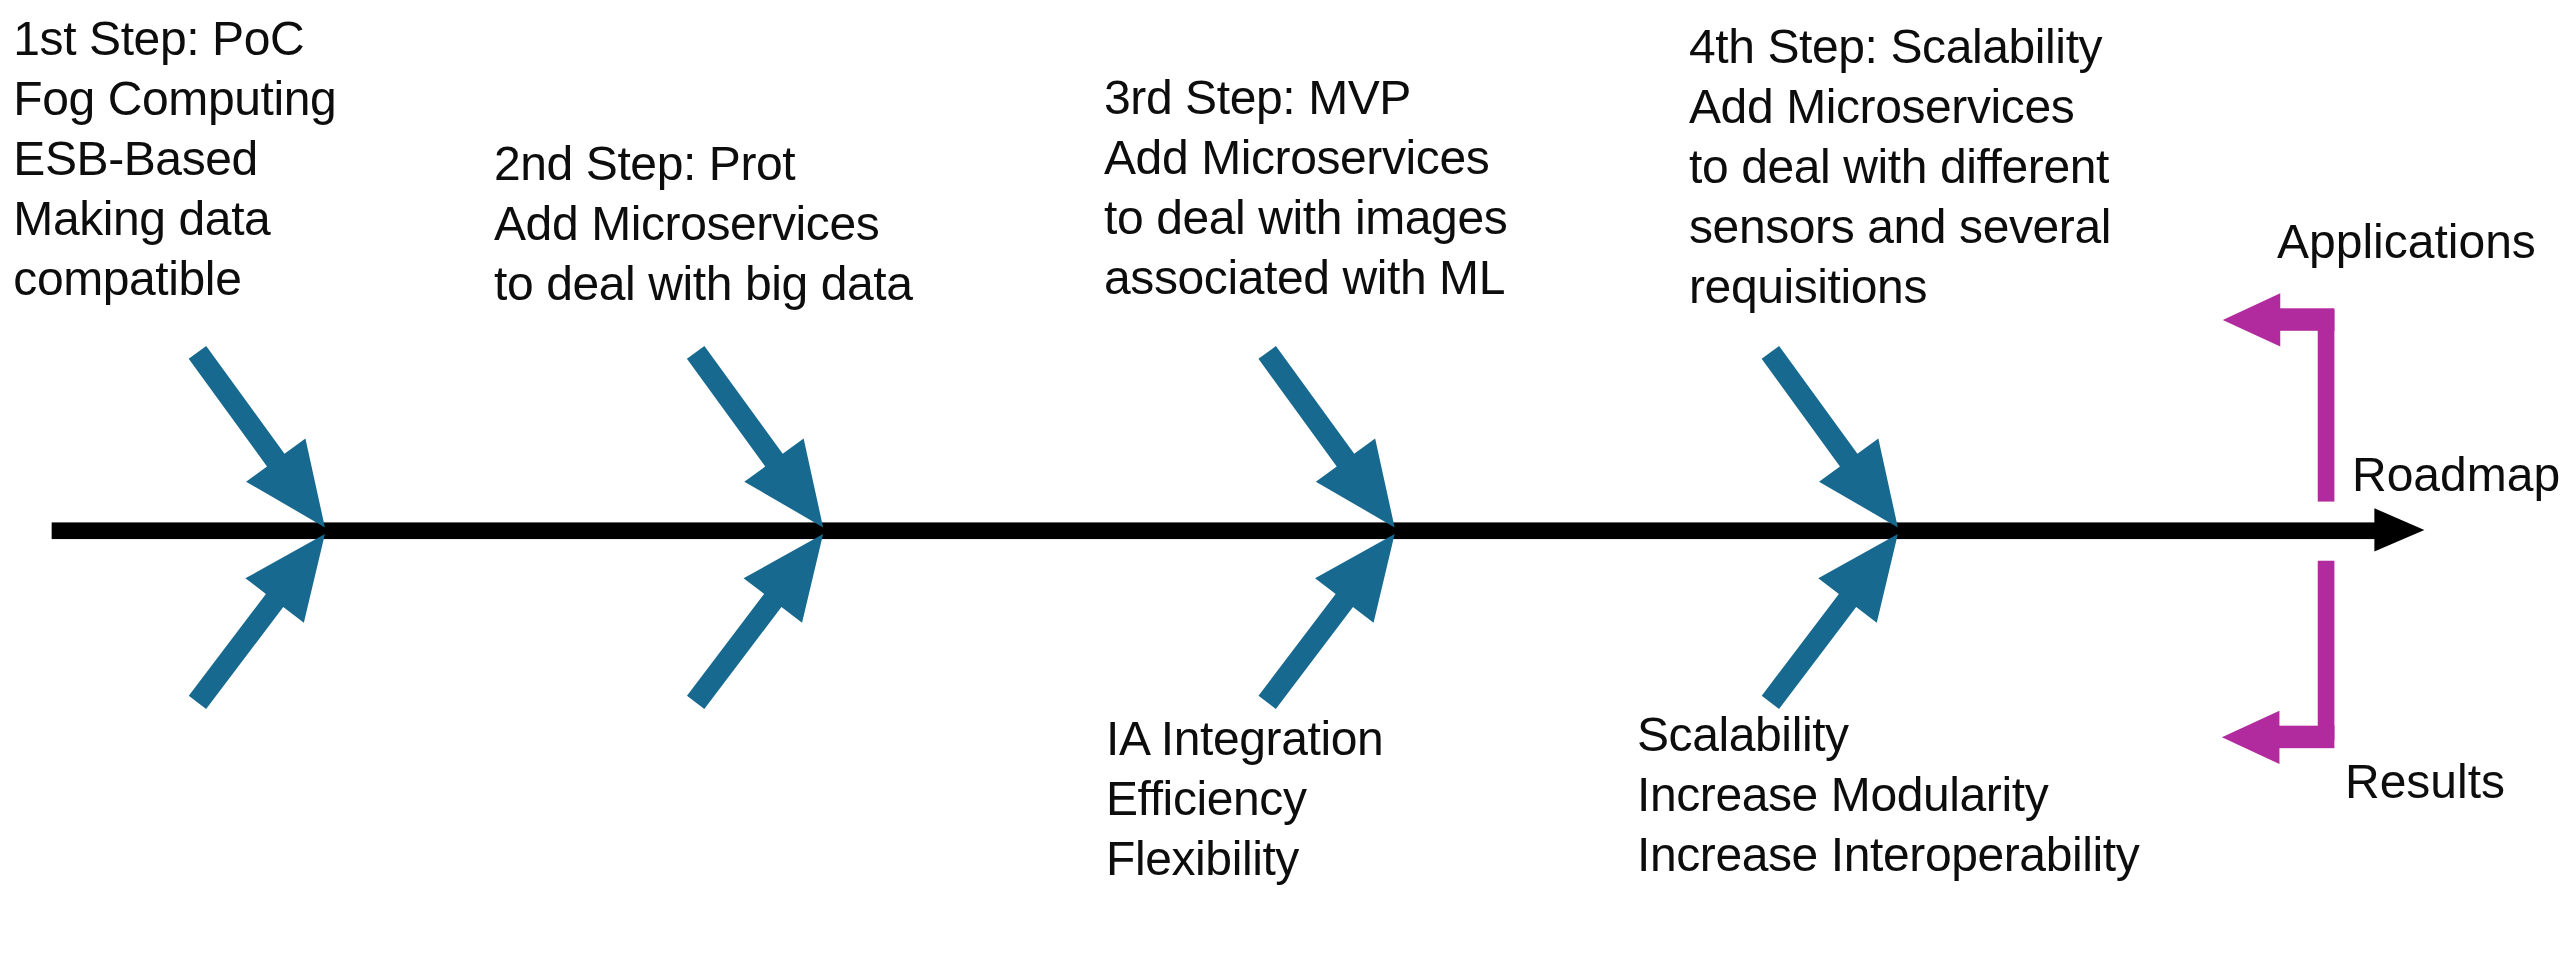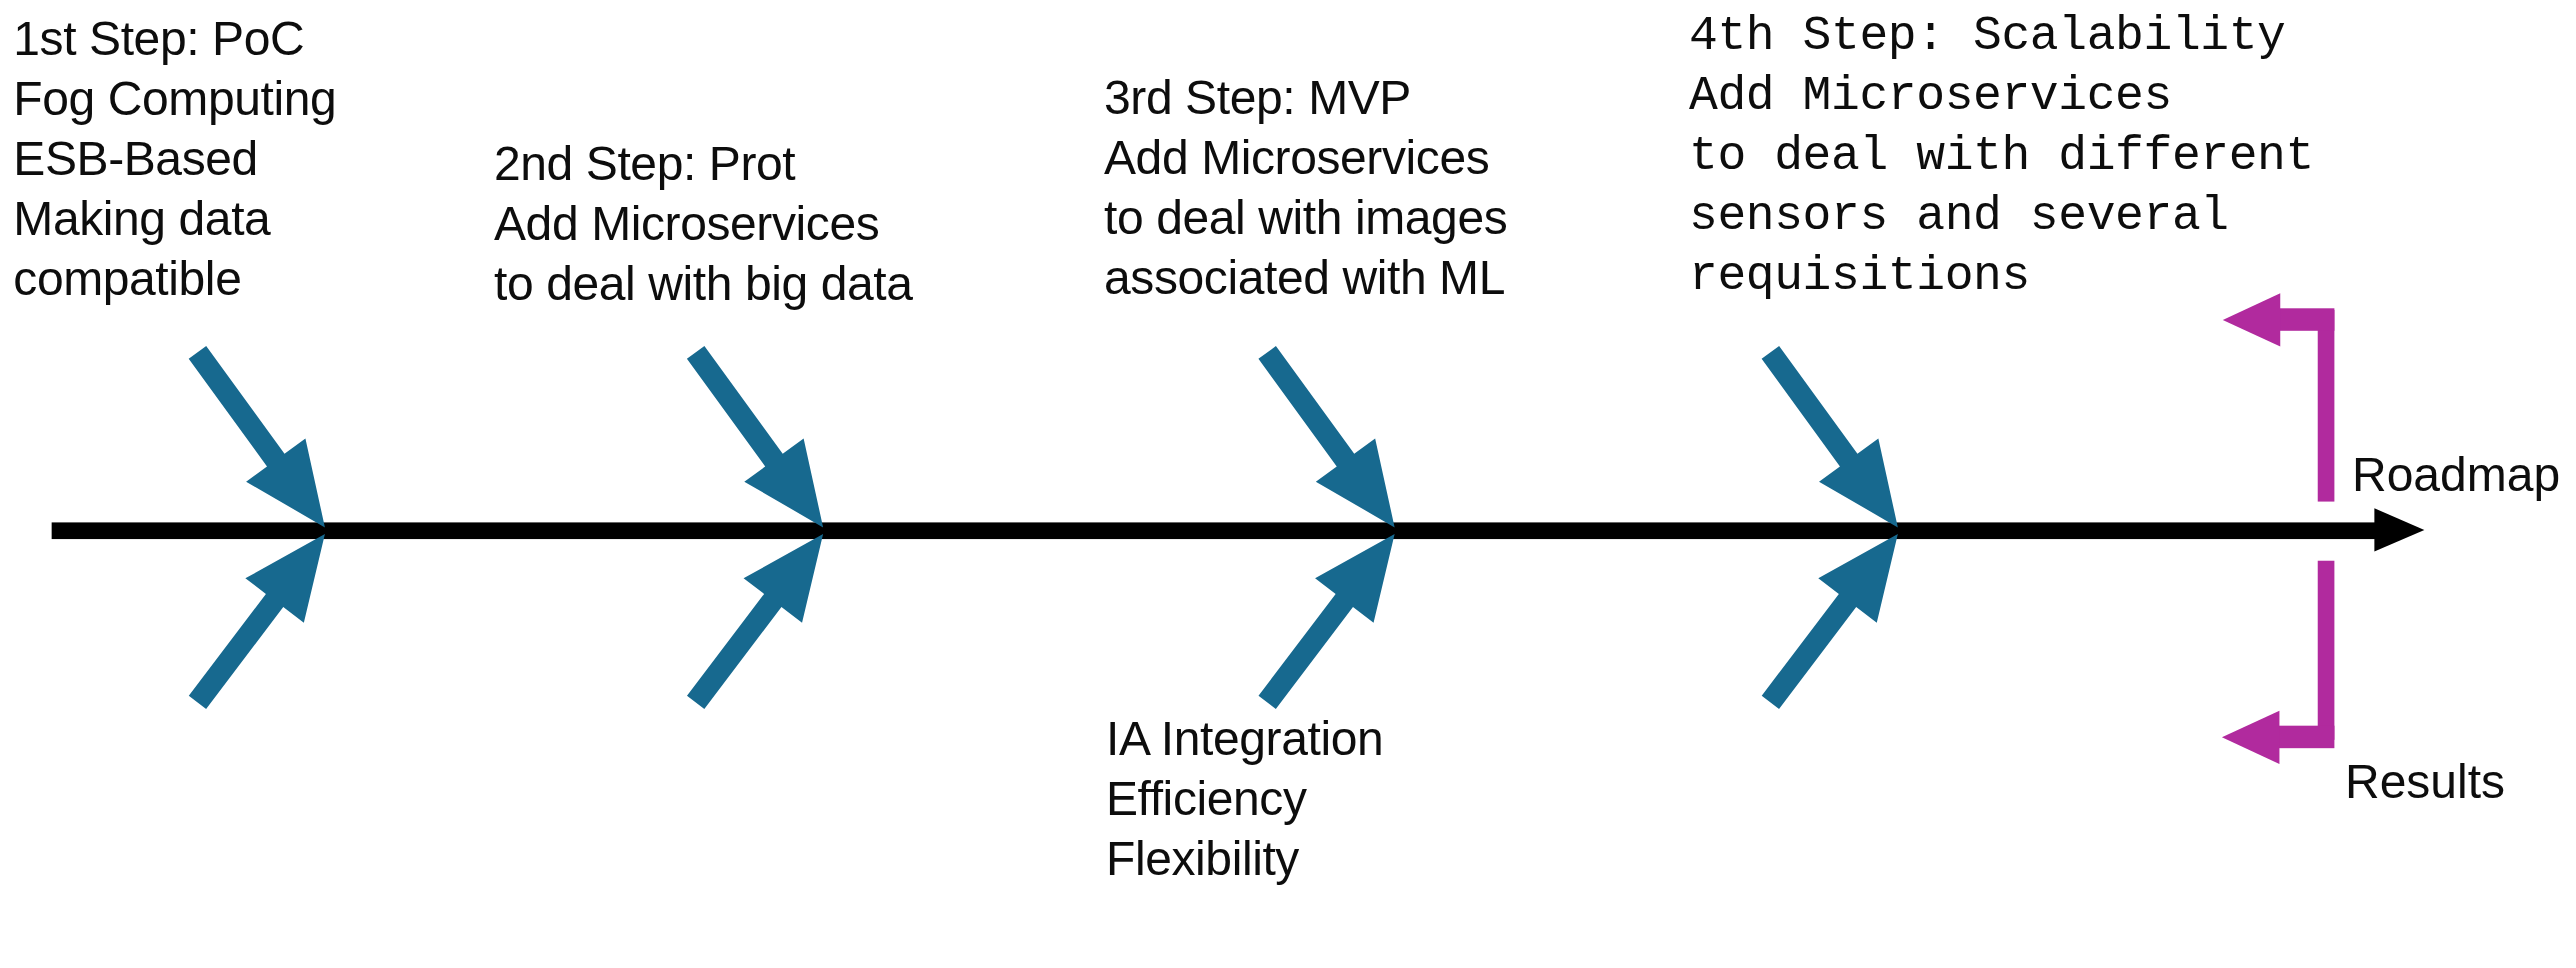--- a/index.html
+++ b/index.html
@@ -30,21 +30,21 @@
     font-size: 48px;
     line-height: 60px;
     letter-spacing: 0;
     white-space: nowrap;
     color: #0d0d0d;
   }
   
   .t1 { left: 13.3px;   top: 9.2px;  }
   .t2 { left: 494px;  top: 134px; }
   .t3 { left: 1104px; top: 68px;  }
-  .t4 { left: 1689px; top: 6px; font-family: Liberation Mono, monospace;   }
+  .t4 { left: 1689px; top: 17px;   }
   
   .r1 { left: 10.8px;   top: 711px; }
   .r2 { left: 554px;  top: 707px; }
   .r3 { left: 1106px; top: 709px; }
   .r4 { left: 1637px; top: 705px; }
   
   .lbl-applications { left: 2277px; top: 212px; }
   .lbl-roadmap      { left: 2352px; top: 445px; }
   .lbl-results      { left: 2345px; top: 752px; }
 </style>
@@ -101,18 +101,22 @@
 associated with ML</div>
   <div class="txt t4">4th Step: Scalability
 Add Microservices
 to deal with different
 sensors and several
 requisitions</div>
 
   <div class="txt r3">IA Integration
 Efficiency
 Flexibility</div>
+  <div class="txt r4">Scalability
+Increase Modularity
+Increase Interoperability</div>
 
+  <div class="side-label lbl-applications">Applications</div>
   <div class="side-label lbl-roadmap">Roadmap</div>
   <div class="side-label lbl-results">Results</div>
 
 </div>
 
 
 </body></html>

